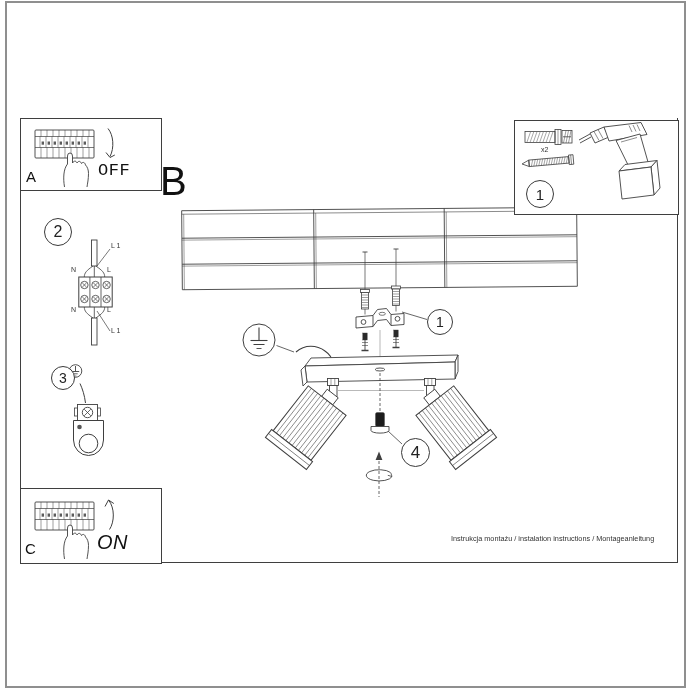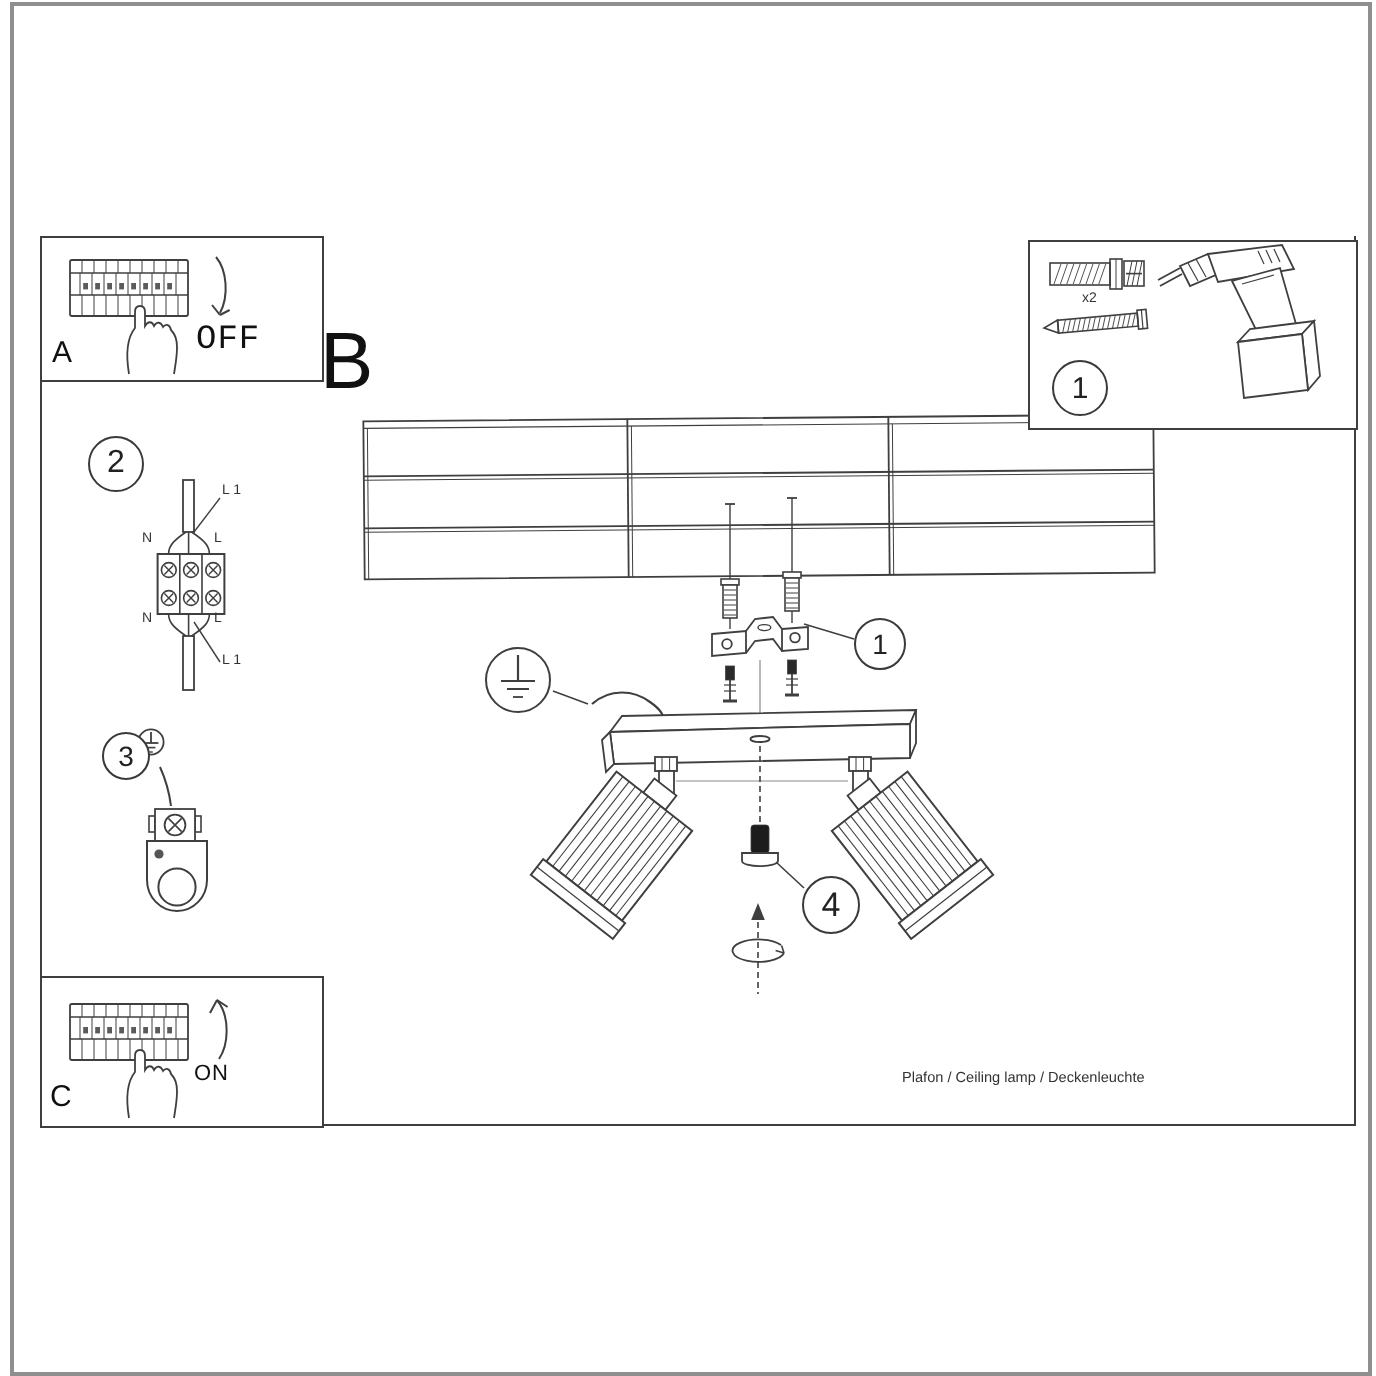--- a/index.html
+++ b/index.html
@@ -20,21 +20,21 @@
   .box-a{left:20px;top:118px;width:140px;height:71px;}
   .box-c{left:20px;top:488px;width:140px;height:74px;}
   .box-tools{left:514px;top:120px;width:163px;height:93px;}
   .badge{z-index:3;background:#fff;border:1.2px solid #3a3a3a;border-radius:50%;
          display:flex;align-items:center;justify-content:center;line-height:1;color:#222;}
   .lbl{z-index:3;line-height:1;white-space:nowrap;color:var(--text);}
   .letter-b{left:160px;top:161px;font-size:40px;}
   .letter-a{left:26px;top:169px;font-size:15px;}
   .letter-c{left:25px;top:541px;font-size:15px;}
   .off-lbl{left:98px;top:162px;font-size:17px;letter-spacing:.5px;font-family:Liberation Mono, monospace;}
-  .on-lbl{left:97px;top:532px;font-size:11px;letter-spacing:.5px;}
+  .on-lbl{left:97px;top:532px;font-size:20px;letter-spacing:.5px;font-style:italic;}
   .tiny{font-size:7px;color:#333;}
   .l1-top{left:111px;top:242px;}
   .n-top{left:71px;top:266px;}
   .l-top{left:107px;top:266px;}
   .n-bot{left:71px;top:306px;}
   .l-bot{left:107px;top:306px;}
   .l1-bot{left:111px;top:327px;}
   .footer{left:451px;top:533px;z-index:3;font-size:7.3px;line-height:11.5px;color:#333;}
   .footer span{display:block;}
   svg{color:var(--ink);}
@@ -442,16 +442,16 @@
   <div class="abs badge" style="left:401px;top:438px;width:27px;height:27px;font-size:17px;">4</div>
 
   <span class="abs lbl tiny l1-top">L 1</span>
   <span class="abs lbl tiny n-top">N</span>
   <span class="abs lbl tiny l-top">L</span>
   <span class="abs lbl tiny n-bot">N</span>
   <span class="abs lbl tiny l-bot">L</span>
   <span class="abs lbl tiny l1-bot">L 1</span>
 
   <div class="abs footer">
-    <span>Plafon / Ceiling lamp / Deckenleuchte</span>
+    <span>Instrukcja montażu / instalation instructions / Montageanleitung</span>
   </div>
 
 </div>
 
 </body></html>

